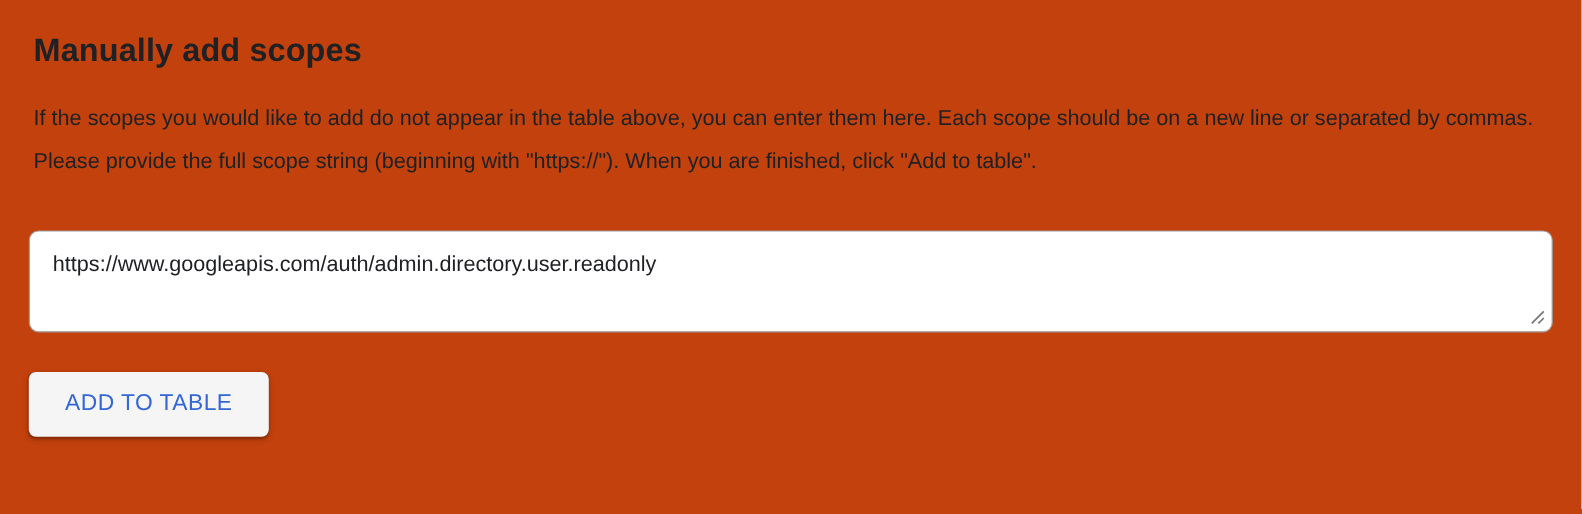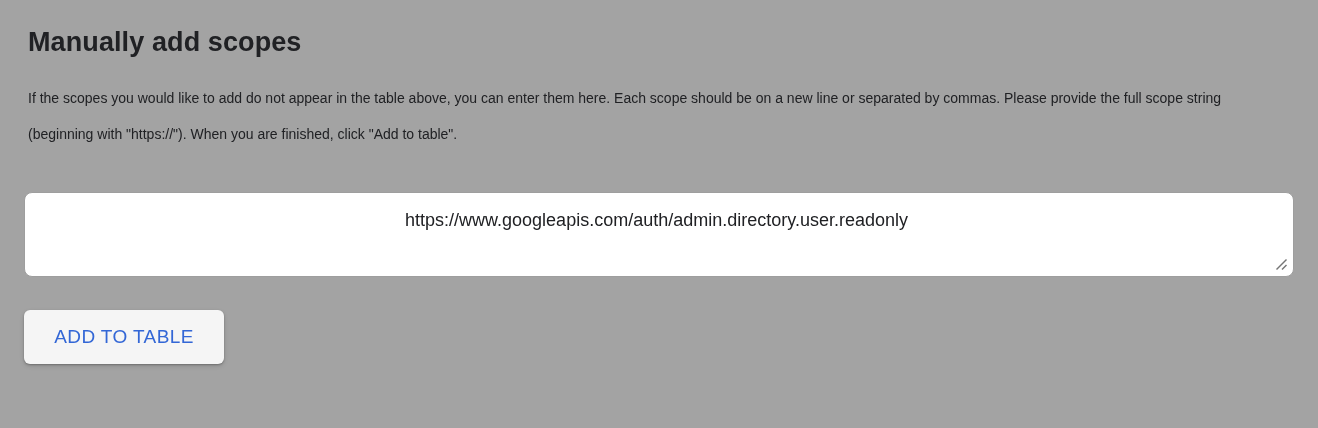--- a/index.html
+++ b/index.html
@@ -4,35 +4,35 @@
 <style>
   * { box-sizing: border-box; margin: 0; padding: 0; }
   html, body {
     background: #ffffff;
     font-family: "Liberation Sans", sans-serif;
     color: #202124;
   }
   .page {
     width: 1318px;
     height: 428px;
-    background: #a3a3a3;
+    background: #c2410c;
     padding: 27px 24px 0 24px;
     overflow: hidden;
   }
   .section-title {
     font-size: 27px;
     font-weight: 700;
     color: #202124;
     margin-left: 4px;
     letter-spacing: 0.1px;
   }
   .section-desc {
     margin-top: 22px;
     margin-left: 4px;
-    font-size: 14px;
+    font-size: 18px;
     line-height: 36px;
     color: #202124;
     max-width: 1262px;
   }
   .textarea-wrap {
     position: relative;
     margin-top: 40px;
     width: 1270px;
     height: 85px;
     border: 1px solid #9e9e9e;
@@ -46,21 +46,20 @@
     outline: none;
     resize: none;
     background: transparent;
     border-radius: 8px;
     padding: 15px 24px 14px 19px;
     font-family: "Liberation Sans", sans-serif;
     font-size: 18px;
     line-height: 24px;
     color: #202124;
     overflow: hidden;
-    text-align: center;
   }
   .resize-handle {
     position: absolute;
     right: 5px;
     bottom: 5px;
     width: 14px;
     height: 14px;
     pointer-events: auto;
     cursor: nwse-resize;
   }

